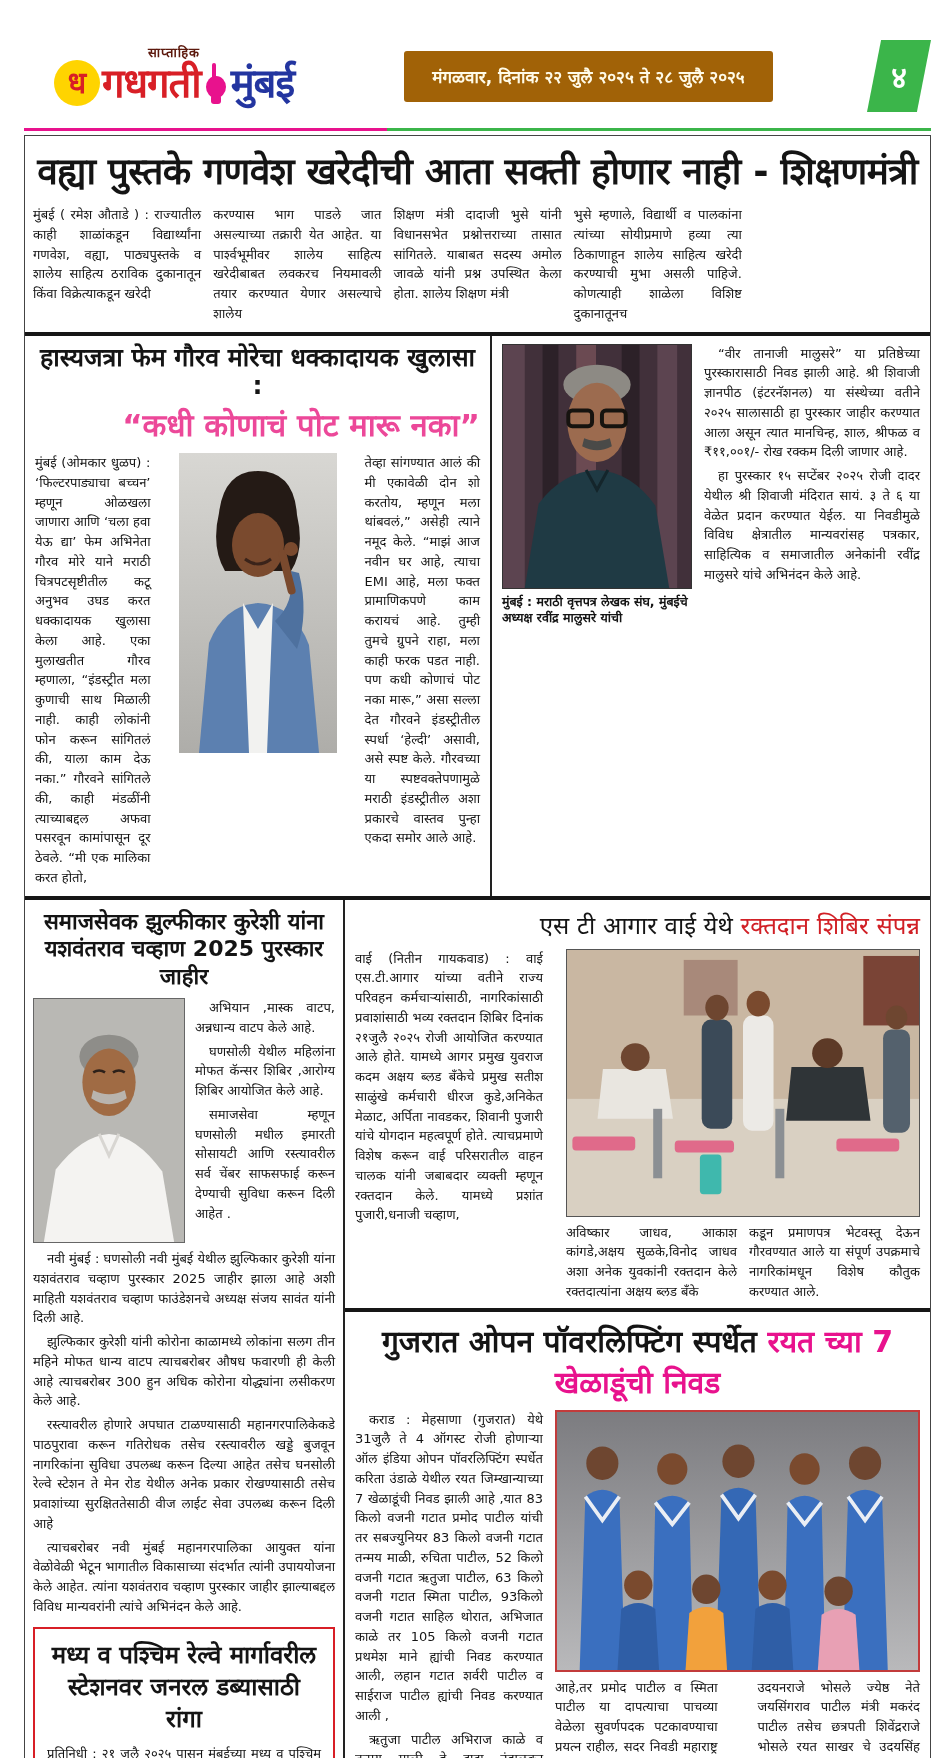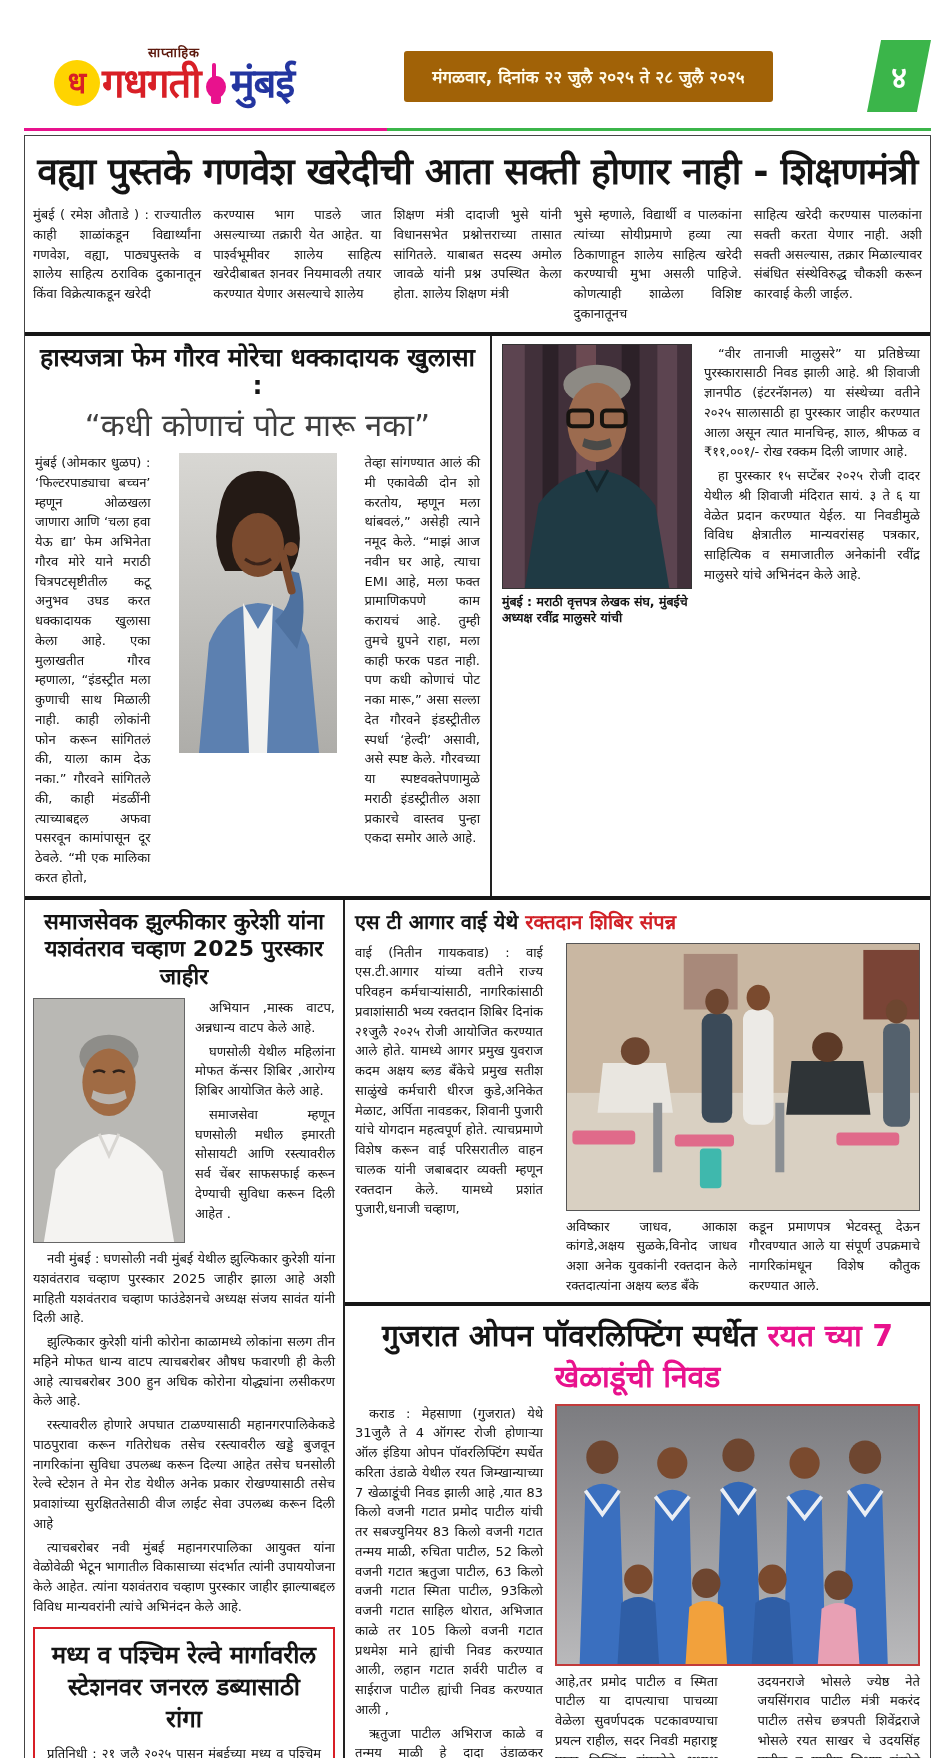--- a/index.html
+++ b/index.html
@@ -33,21 +33,21 @@
 
   
   .lead { padding:6px 8px 8px 8px; }
   .lead h1 { text-align:center; font-size:37px; font-weight:900; letter-spacing:-0.5px; margin:2px 0 10px 0; }
   .lead-cols { display:grid; grid-template-columns:repeat(5,1fr); column-gap:12px; }
 
   
   .sec2 { display:grid; grid-template-columns:465px 2px 1fr; }
   .sec2-left { padding:8px 10px; }
   .sec2-left h2 { font-size:25px; font-weight:900; text-align:center; line-height:1.15; }
-  .sec2-left h3 { font-size:31px; font-weight:400; text-align:center; color:#404040; margin:2px 0 8px 0; }
+  .sec2-left h3 { font-size:31px; font-weight:700; text-align:right; color:#ec4899; margin:2px 0 8px 0; }
   .gaurav-grid { display:grid; grid-template-columns:1fr 158px 1fr; column-gap:28px; }
   .gaurav-photo { height:300px; }
   .sec2-right { padding:8px 10px; }
   .sec2-right h2 { font-size:26px; font-weight:900; text-align:center; line-height:1.25; margin-bottom:8px; }
   .malusare-grid { display:grid; grid-template-columns:190px 1fr; column-gap:12px; }
   .malusare-photo { height:245px; border:1px solid #333; }
 
   
   .sec34 { display:grid; grid-template-columns:318px 2px 1fr; }
   .stack-left { padding:8px 8px; }
@@ -55,21 +55,21 @@
   .qureshi-grid { display:grid; grid-template-columns:152px 1fr; column-gap:10px; }
   .qureshi-photo { height:245px; border:1px solid #666; }
   .qureshi-below { display:block; margin-top:6px; }
 
   .railway-box { border:2px solid #d81f26; margin-top:10px; padding:10px 12px; }
   .railway-box h2 { font-size:24px; font-weight:900; text-align:center; line-height:1.35; margin-bottom:8px; }
   .railway-box .body-txt p { text-indent:0; margin-bottom:6px; }
 
   .stack-right { display:flex; flex-direction:column; }
   .blood { padding:8px 10px 6px 10px; }
-  .blood h2 { font-size:20px; font-weight:700; text-align:left; margin-bottom:8px; }
+  .blood h2 { font-size:24px; font-weight:400; text-align:right; margin-bottom:8px; }
   .blood h2 .red { color:#d12026; }
   .blood-grid { display:grid; grid-template-columns:188px 1fr; column-gap:23px; }
   .blood-photo { height:268px; border:1px solid #555; }
   .blood-two { display:grid; grid-template-columns:1fr 1fr; column-gap:12px; margin-top:6px; }
 
   .power { padding:8px 10px 6px 10px; }
   .power h2 { font-size:30px; font-weight:900; text-align:center; margin-bottom:8px; }
   .power h2 .pink { color:#e8128d; }
   .power-grid { display:grid; grid-template-columns:188px 1fr; column-gap:12px; }
   .power-photo { height:262px; border:2px solid #c23b3b; }
@@ -102,24 +102,23 @@
     <div class="pagenum">४</div>
   </header>
   <div class="head-rule"></div>
 
   <div class="paper">
 
     <section class="lead">
       <h1>वह्या पुस्तके गणवेश खरेदीची आता सक्ती होणार नाही - शिक्षणमंत्री</h1>
       <div class="lead-cols body-txt">
         <div>मुंबई ( रमेश औताडे ) : राज्यातील काही शाळांकडून विद्यार्थ्यांना गणवेश, वह्या, पाठ्यपुस्तके व शालेय साहित्य ठराविक दुकानातून किंवा विक्रेत्याकडून खरेदी</div>
-        <div>करण्यास भाग पाडले जात असल्याच्या तक्रारी येत आहेत. या पार्श्वभूमीवर शालेय साहित्य खरेदीबाबत शनवर नियमावली तयार करण्यात येणार असल्याचे शालेय</div>
+        <div>करण्यास भाग पाडले जात असल्याच्या तक्रारी येत आहेत. या पार्श्वभूमीवर शालेय साहित्य खरेदीबाबत लवकरच नियमावली तयार करण्यात येणार असल्याचे शालेय</div>
         <div>शिक्षण मंत्री दादाजी भुसे यांनी विधानसभेत प्रश्नोत्तराच्या तासात सांगितले. याबाबत सदस्य अमोल जावळे यांनी प्रश्न उपस्थित केला होता. शालेय शिक्षण मंत्री</div>
         <div>भुसे म्हणाले, विद्यार्थी व पालकांना त्यांच्या सोयीप्रमाणे हव्या त्या ठिकाणाहून शालेय साहित्य खरेदी करण्याची मुभा असली पाहिजे. कोणत्याही शाळेला विशिष्ट दुकानातूनच</div>
-        <div>साहित्य खरेदी करण्यास पालकांना सक्ती करता येणार नाही. अशी सक्ती असल्यास, तक्रार मिळाल्यावर संबंधित संस्थेविरुद्ध चौकशी करून कारवाई केली जाईल.</div>
       </div>
     </section>
     <div class="bar"></div>
 
     <section class="sec2">
       <div class="sec2-left">
         <h2>हास्यजत्रा फेम गौरव मोरेचा धक्कादायक खुलासा :</h2>
         <h3>“कधी कोणाचं पोट मारू नका”</h3>
         <div class="gaurav-grid">
           <div class="body-txt">मुंबई (ओमकार धुळप) : ‘फिल्टरपाड्याचा बच्चन’ म्हणून ओळखला जाणारा आणि ‘चला हवा येऊ द्या’ फेम अभिनेता गौरव मोरे याने मराठी चित्रपटसृष्टीतील कटू अनुभव उघड करत धक्कादायक खुलासा केला आहे. एका मुलाखतीत गौरव म्हणाला, “इंडस्ट्रीत मला कुणाची साथ मिळाली नाही. काही लोकांनी फोन करून सांगितलं की, याला काम देऊ नका.” गौरवने सांगितले की, काही मंडळींनी त्याच्याबद्दल अफवा पसरवून कामांपासून दूर ठेवले. “मी एक मालिका करत होतो,</div>

